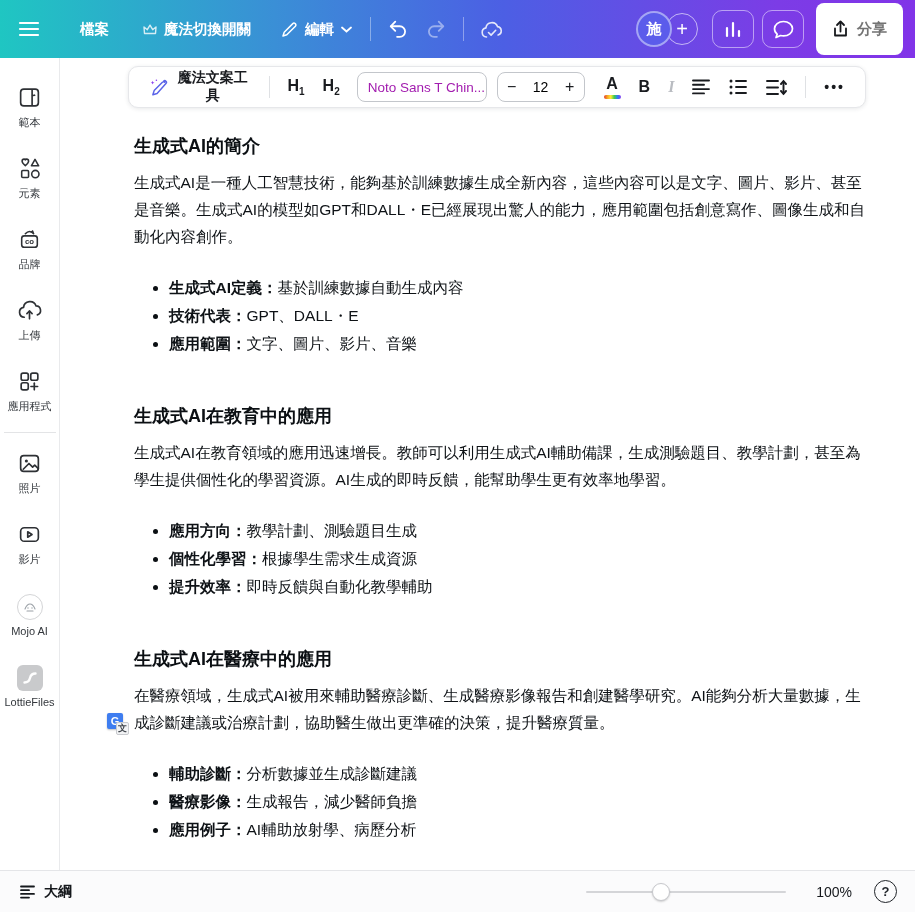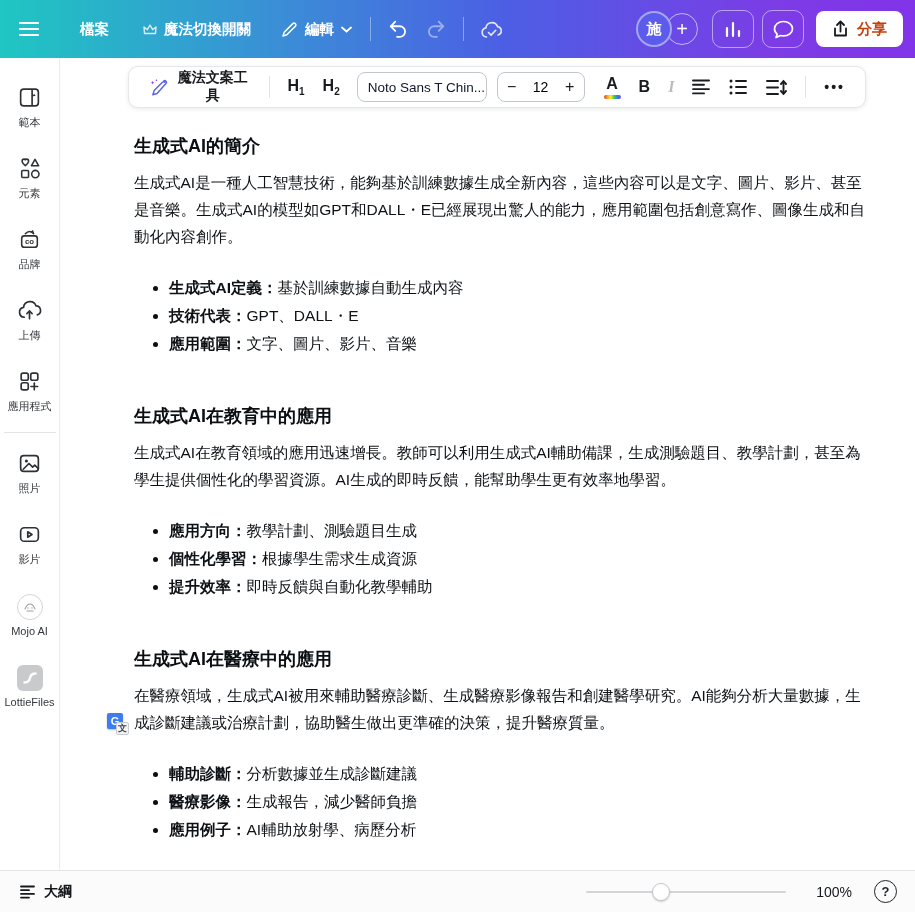--- a/index.html
+++ b/index.html
@@ -37,21 +37,21 @@
     border:1.5px solid rgba(255,255,255,.6); background:none; color:#fff;
     font:300 20px/28px "Liberation Sans",sans-serif; cursor:pointer;
     margin-left:-6px; margin-right:14px;
   }
   .ghost-btn {
     width:42px; height:38px; border-radius:10px;
     border:1.5px solid rgba(255,255,255,.5); background:none; cursor:pointer;
     display:flex; align-items:center; justify-content:center; margin-right:8px;
   }
   .share-btn {
-    height:36px; border-radius:8px; border:none; background:#fff; color:#c2410c;
+    height:52px; border-radius:8px; border:none; background:#fff; color:#737373;
     font:700 15px "Liberation Sans","DejaVu Sans",sans-serif;
     display:flex; align-items:center; gap:8px; padding:0 16px; cursor:pointer; margin-left:4px;
   }
 
   
   .sidebar {
     position:absolute; top:58px; left:0; width:60px; bottom:42px;
     background:#fff; border-right:1px solid #e9eaec;
     display:flex; flex-direction:column; align-items:center; padding-top:14px;
   }
@@ -83,21 +83,21 @@
   .tool-btn {
     background:none; border:none; cursor:pointer; color:#191b1f;
     display:flex; align-items:center; gap:7px; padding:5px 7px; border-radius:6px;
     font:600 14px "Liberation Sans","DejaVu Sans",sans-serif;
   }
   .tool-divider { width:1px; height:22px; background:#dfe1e4; margin:0 7px; }
   .hnum { font:700 16px "Liberation Sans",sans-serif; }
   .hnum sub { font-size:10px; }
   .font-select {
     border:1px solid #c3c6cb; border-radius:8px; height:30px; width:141px;
-    background:#fff; font:400 13.5px "Liberation Sans",sans-serif; color:#0f172a;
+    background:#fff; font:400 13.5px "Liberation Sans",sans-serif; color:#a21caf;
     display:flex; align-items:center; padding:0 10px; cursor:pointer;
     white-space:nowrap; overflow:hidden; margin:0 6px;
   }
   .size-stepper {
     border:1px solid #c3c6cb; border-radius:8px; height:30px;
     display:flex; align-items:center; margin-right:8px;
   }
   .size-stepper button {
     background:none; border:none; width:28px; font:400 16px "Liberation Sans",sans-serif;
     color:#191b1f; cursor:pointer;

